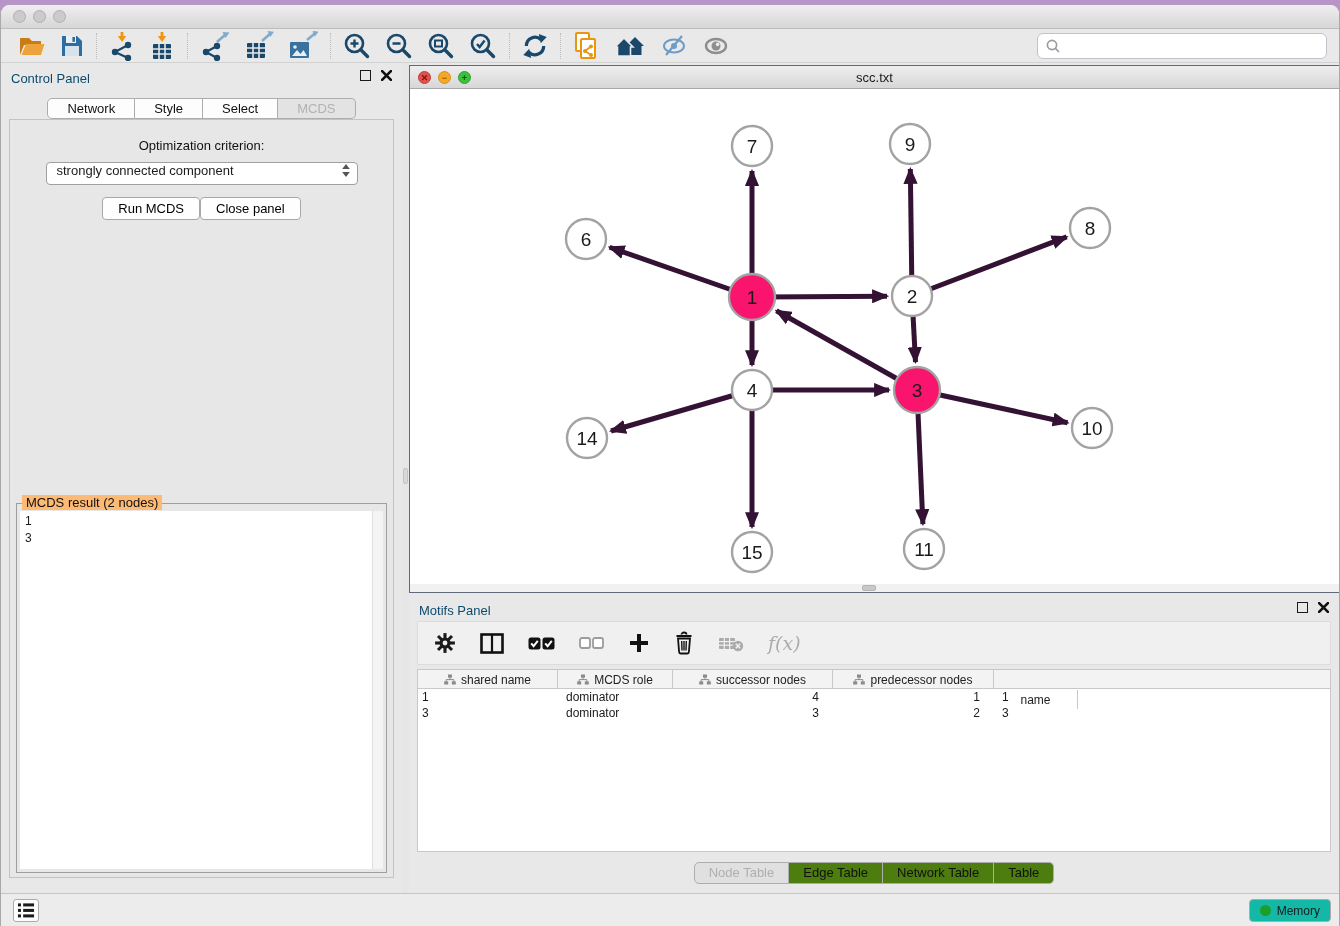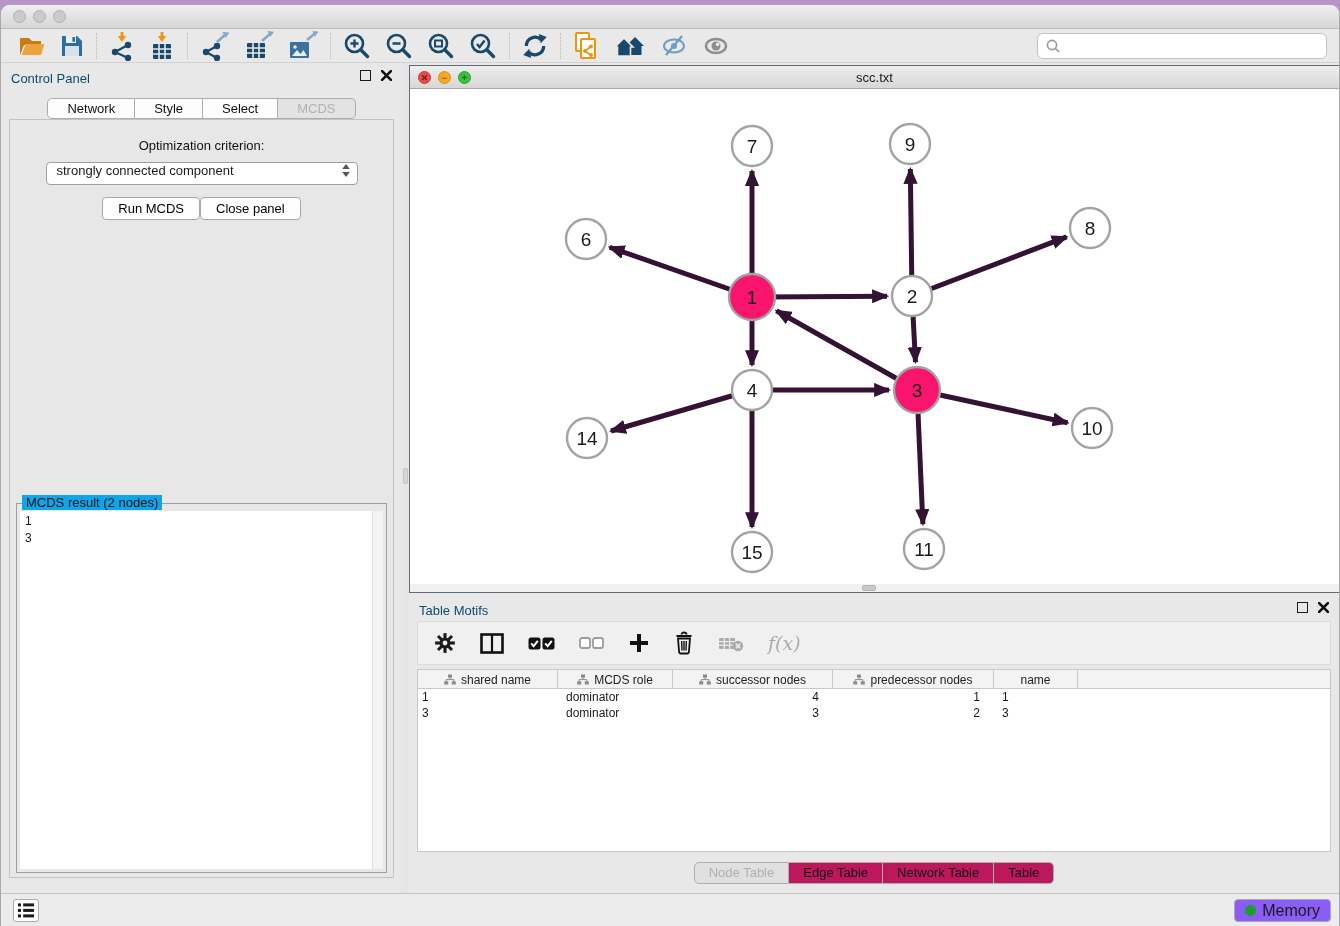--- a/index.html
+++ b/index.html
@@ -58,21 +58,21 @@
   .criterion { margin:9px auto 0 auto; width:312px; height:23px; background:#FFFFFF;
     border:1px solid #A0A0A0; border-radius:4px; display:flex; align-items:flex-start;
     padding:0 6px 0 10px; font-size:13px; }
   .criterion .c-val { flex:1; }
   .btn-row { margin-top:12px; display:flex; justify-content:center; gap:0; }
   .mac-btn { height:23px; padding:0 15px; font-size:13px; background:#FEFEFE;
     border:1px solid #A8A8A8; border-radius:4px; font-family:"Liberation Sans",sans-serif; }
 
   .result-group { position:absolute; left:6px; right:6px; top:375px; bottom:4px; }
   .rg-border { position:absolute; left:0; right:0; top:8px; bottom:0; border:1px solid #9E9E9E; }
-  .rg-label { position:absolute; left:6px; top:0; background:#0ea5e9; padding:0 4px;
+  .rg-label { position:absolute; left:6px; top:0; background:#fdba74; padding:0 4px;
     font-size:13px; color:#111; z-index:2; }
   .rg-text { position:absolute; left:4px; right:4px; top:16px; bottom:4px; background:#FFFFFF;
     font-size:12px; line-height:17px; padding:2px 5px; overflow:hidden; }
   .rg-scroll { position:absolute; right:0; top:0; bottom:0; width:11px;
     background:#F4F4F4; border-left:1px solid #E0E0E0; }
 
   
   #net-window { position:absolute; left:0; top:2px; width:931px; height:528px;
     border:1px solid #5F6B7A; background:#FFFFFF; }
   .net-titlebar { position:absolute; left:0; top:0; right:0; height:23px;
@@ -100,34 +100,34 @@
   .th { display:flex; align-items:center; justify-content:center; gap:5px;
     font-size:12px; color:#222; border-right:1px solid #C9C9C9; height:19px; }
   .trow { display:flex; height:16px; align-items:center; }
   .td { font-size:12px; height:16px; line-height:16px; }
   .a-left  { text-align:left;  padding-left:8px; }
   .a-right { text-align:right; padding-right:14px; }
   .td.c1 { padding-left:4px; }
 
   .tp-tabs { position:absolute; left:0; right:0; bottom:6px; display:flex; justify-content:center; }
   .tp-tab { height:22px; line-height:20px; padding:0 14px; font-size:13px;
-    background:#be185d; border:1px solid #ADADAD; border-left-width:0; color:#111; }
+    background:#4d7c0f; border:1px solid #ADADAD; border-left-width:0; color:#111; }
   .tp-tab:first-child { border-left-width:1px; border-radius:5px 0 0 5px; }
   .tp-tab:last-child { border-radius:0 5px 5px 0; }
   .tp-tab.active { background:#E0E0E0; color:#AFAFAF; }
 
   
   #status-bar { position:absolute; left:0; bottom:0; width:100%; height:33px;
     background:#ECECEC; border-top:1px solid #C5C5C5; }
   .list-btn { position:absolute; left:12px; top:5px; width:26px; height:23px;
     background:#FDFDFD; border:1px solid #ABABAB; border-radius:3px;
     display:flex; align-items:center; justify-content:center; }
   .memory-btn { position:absolute; right:8px; top:5px; height:23px; padding:0 10px;
-    background:#8b5cf6; border:1px solid #ABABAB; border-radius:4px;
-    display:flex; align-items:center; gap:6px; font-size:16px; }
+    background:#14b8a6; border:1px solid #ABABAB; border-radius:4px;
+    display:flex; align-items:center; gap:6px; font-size:12px; }
   .mem-dot { width:11px; height:11px; border-radius:50%; background:#1B9E2C; }
 
   svg { display:block; }
 </style>
 </head>
 <body>
 
 <div id="window">
 
   <div class="titlebar">
@@ -427,21 +427,21 @@
             </g>
           </svg>
       </div>
       <div class="net-hscroll">
         <div class="net-hthumb"></div>
       </div>
     </div>
 
     <div id="table-panel">
       <div class="cp-header">
-        <div class="panel-title">Table Motifs</div>
+        <div class="panel-title">Motifs Panel</div>
         <div class="win-icons">
           <div class="float-ic"></div>
           <div class="close-ic">
             <svg width="11" height="11" viewBox="0 0 10 10">
                 <path d="M1 1 L9 9 M9 1 L1 9" stroke="#111" stroke-width="2.4" stroke-linecap="round"></path>
               </svg>
           </div>
         </div>
       </div>
 
@@ -558,21 +558,21 @@
                   <g fill="#8A8A8A">
                     <rect x="4" y="0.5" width="4" height="3.2"></rect>
                     <rect x="0.2" y="7.3" width="4" height="3.2"></rect>
                     <rect x="7.8" y="7.3" width="4" height="3.2"></rect>
                   </g>
                   <path d="M6 3.7 V5.6 M2.2 7.3 V5.6 H9.8 V7.3" stroke="#8A8A8A" fill="none"></path>
                 </svg>
               </span>
               <span>predecessor nodes</span>
             </div>
-            <div class="th" style="width: 84px;">
+            <div class="th" style="width: 84px; margin-top: 20px;">
               <span>name</span>
             </div>
           </div>
         <div>
             <div class="trow">
               <div class="td a-left c1" style="width: 140px;">1</div>
               <div class="td a-left" style="width: 115px;">dominator</div>
               <div class="td a-right" style="width: 160px;">4</div>
               <div class="td a-right" style="width: 161px;">1</div>
               <div class="td a-left" style="width: 84px;">1</div>

